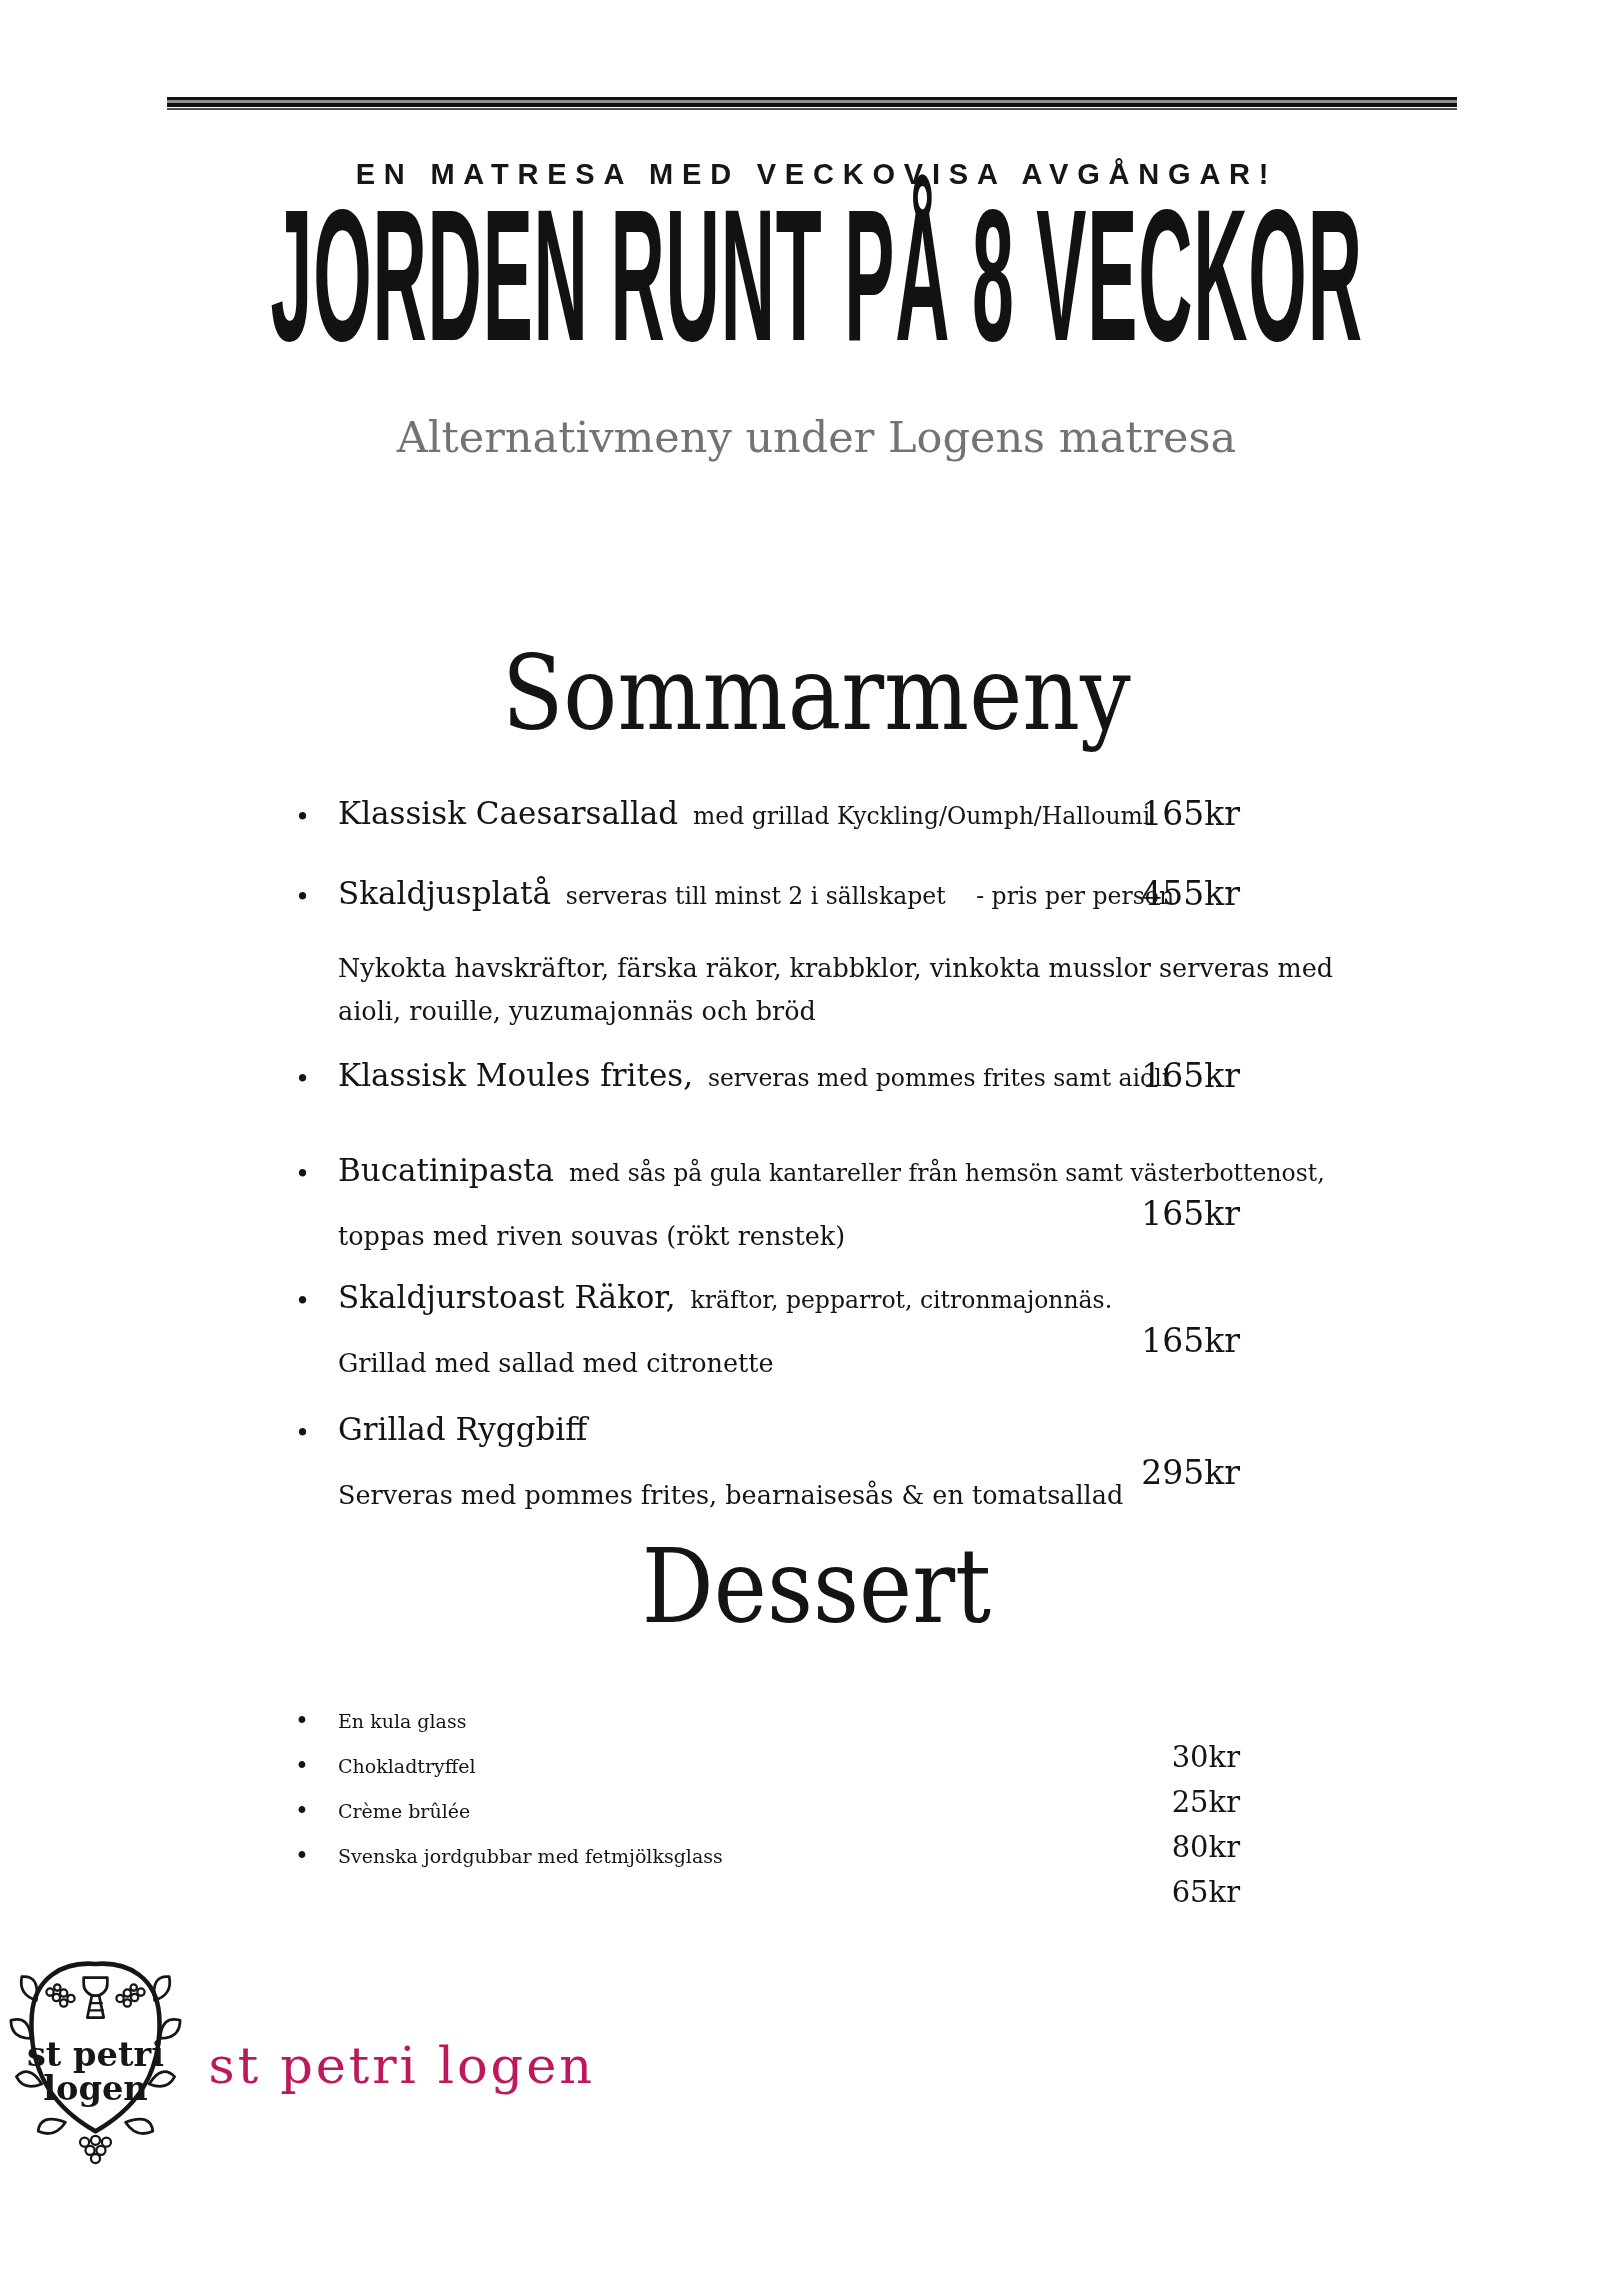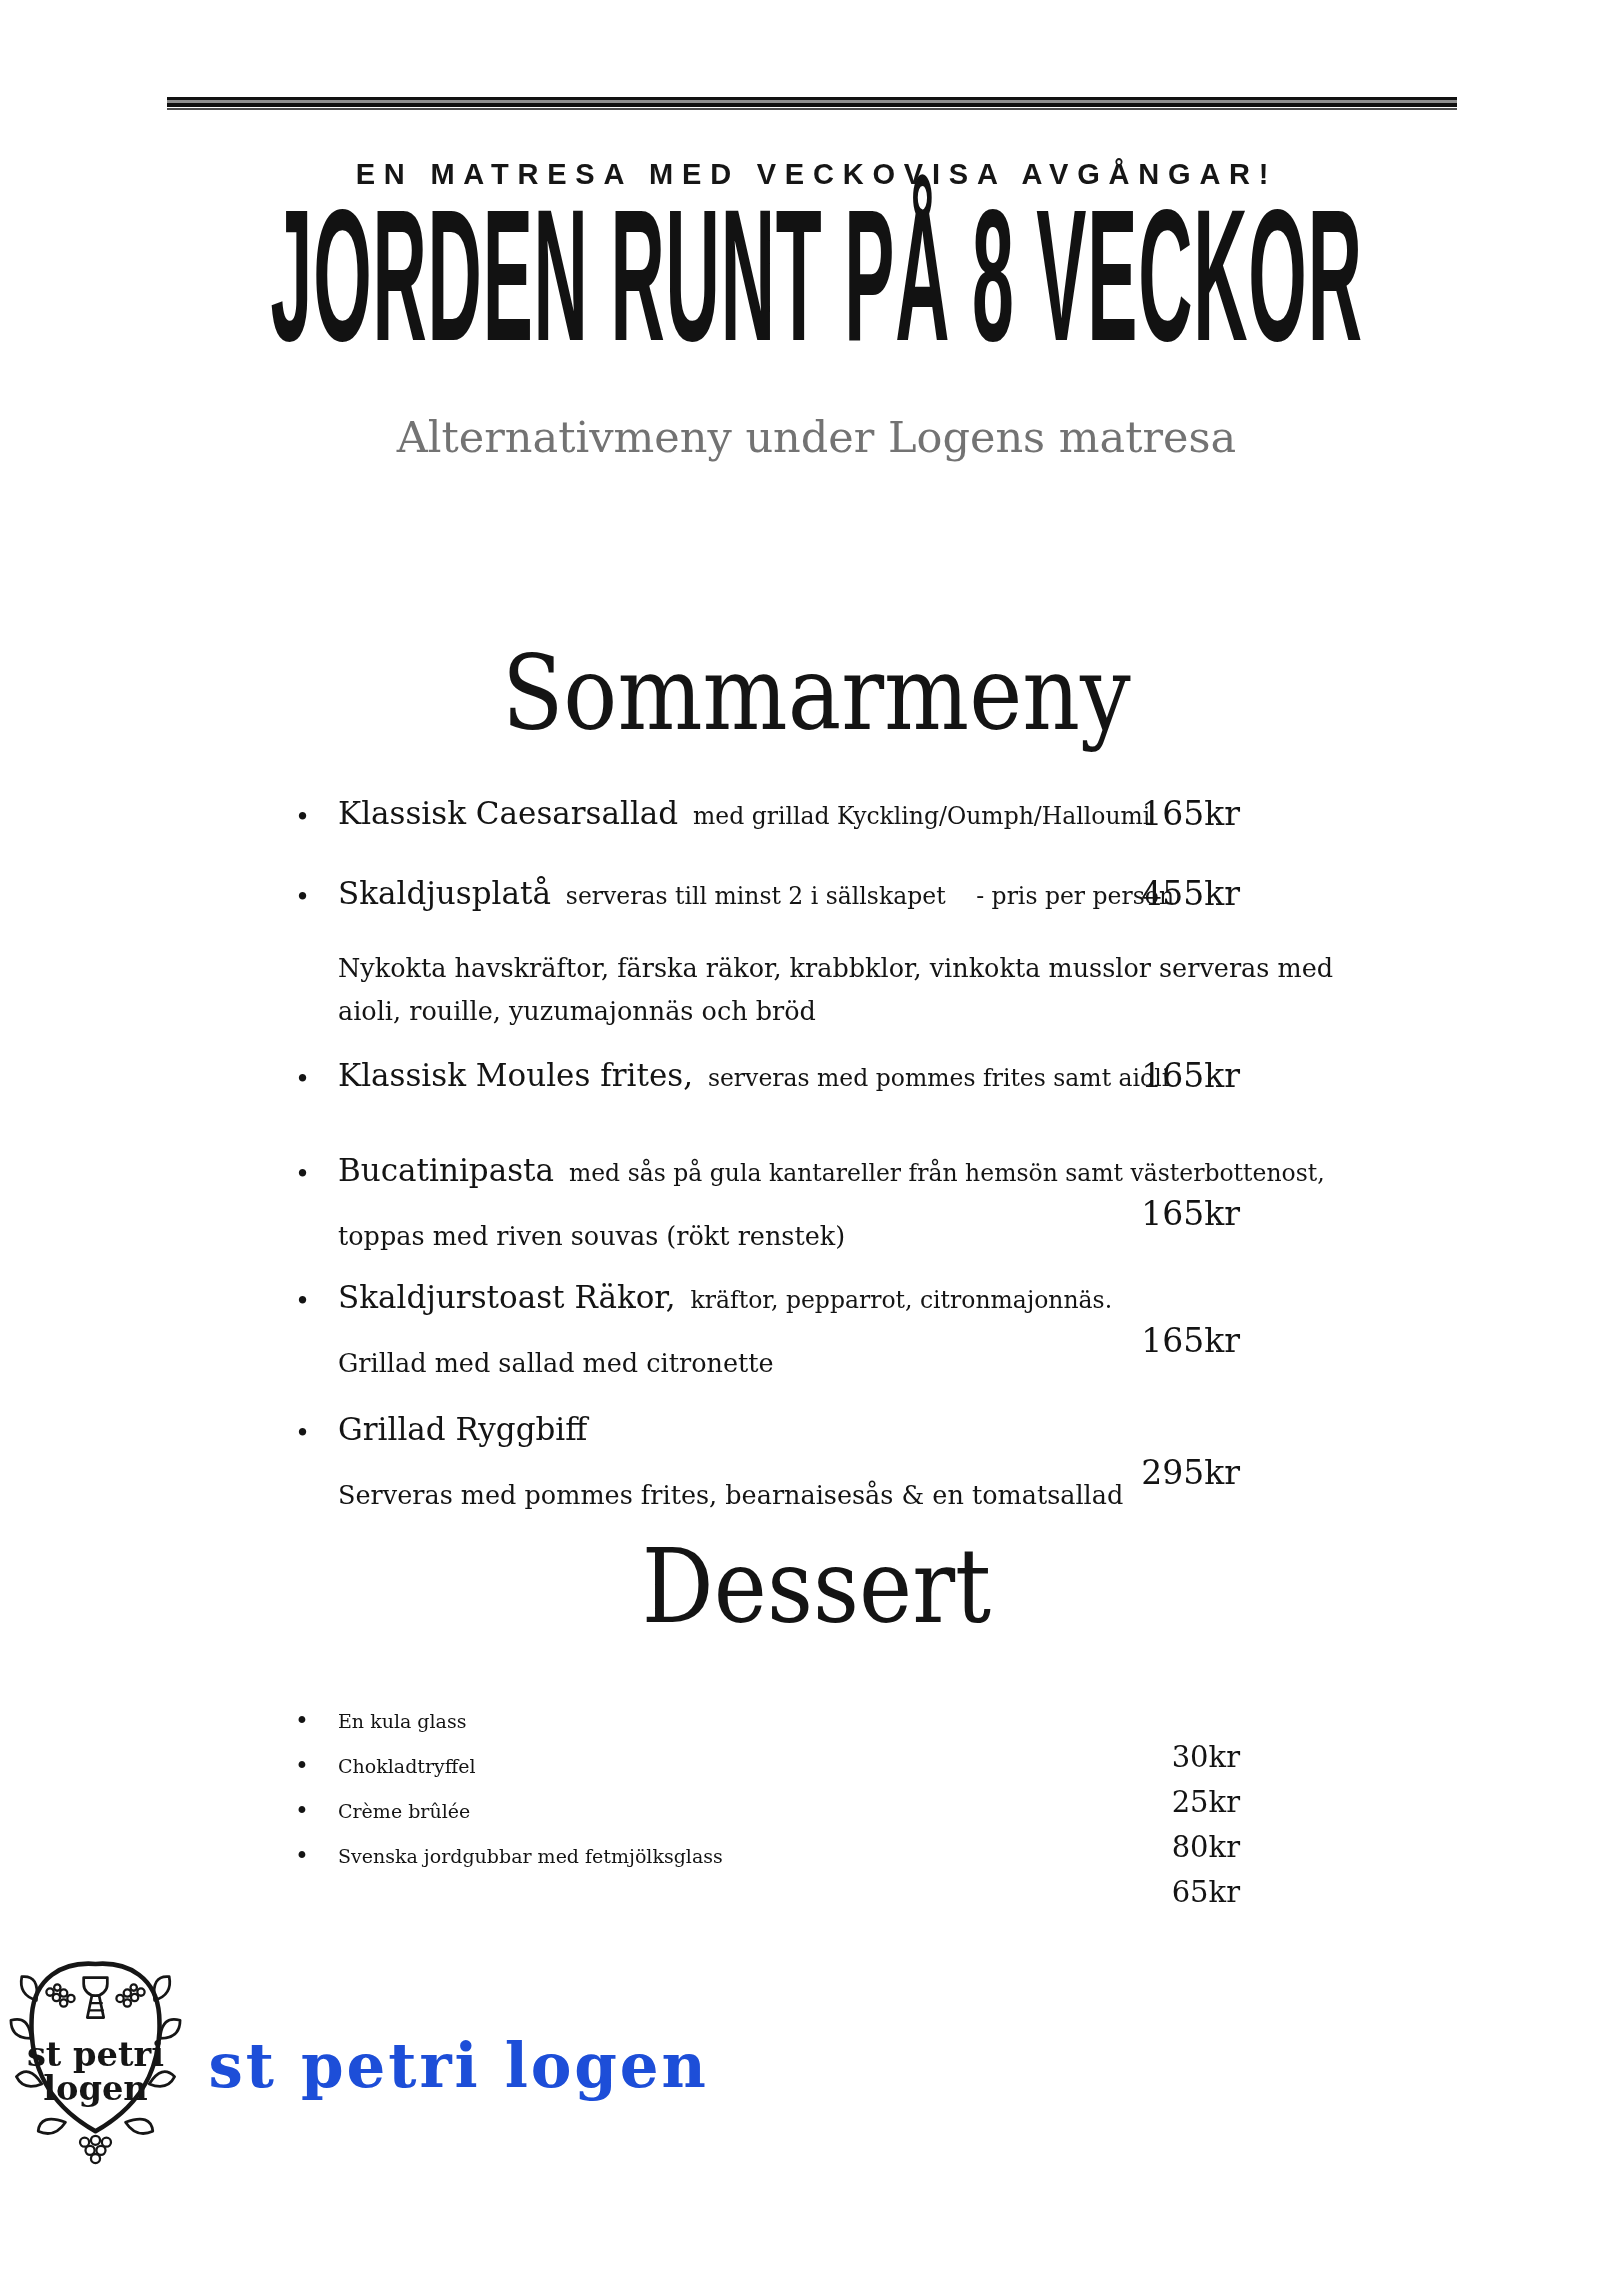--- a/index.html
+++ b/index.html
@@ -94,22 +94,22 @@
   .dname{font-size:19px;line-height:45px;}
   .dprice{position:absolute;right:0;top:0;font-size:29px;line-height:45px;margin-top:36px;}
 
   
   .footer{
     position:absolute;top:1940px;left:0;right:0;height:250px;
     display:flex;align-items:center;gap:17.6px;
   }
   .crest{flex:0 0 auto;}
   .wordmark{
-    font-size:61px;font-weight:700;letter-spacing:2.9px;
-    color:#1d4ed8;white-space:nowrap;
+    font-size:51px;font-weight:400;letter-spacing:2.9px;
+    color:#be185d;white-space:nowrap;
     font-family:"DejaVu Serif", serif;
   }
 </style>
 </head>
 <body>
 
 <div class="page">
 
   <div class="toprule"></div>
 

